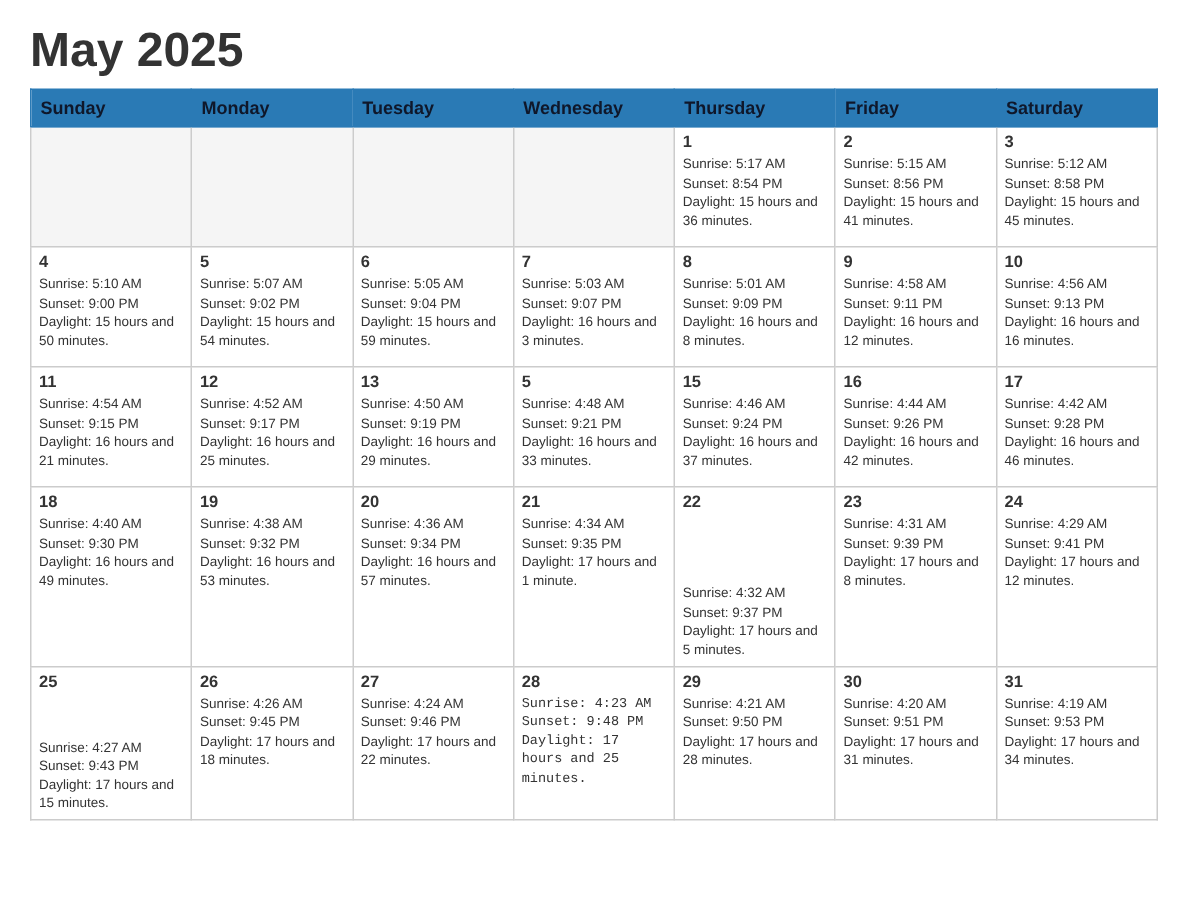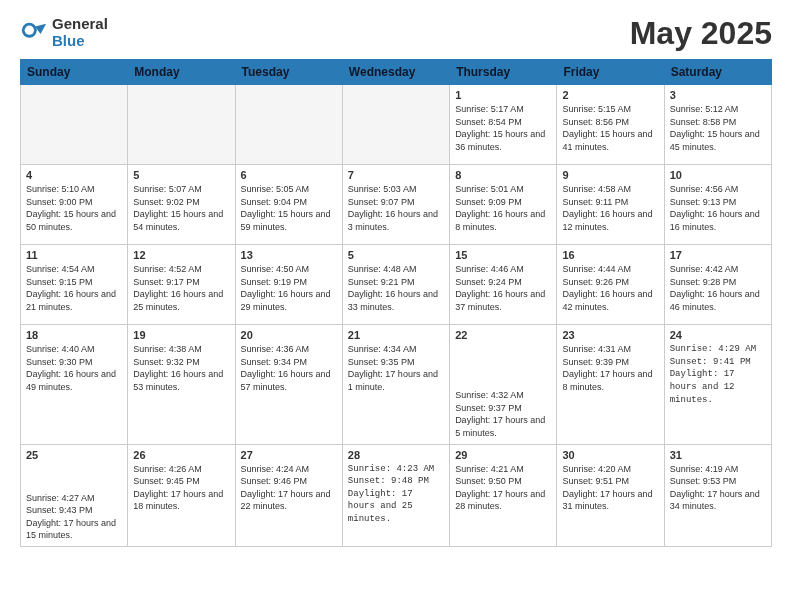--- a/index.html
+++ b/index.html
@@ -97,31 +97,20 @@
     }
     tr:nth-child(even) td:not(.empty) {
       background: #fff;
     }
   </style>
 </head>
 <body>
 
 <div class="page">
   <div class="header">
-    <div class="logo">
-      <svg class="logo-icon" viewBox="0 0 30 30">
-        <circle cx="10" cy="12" r="8" fill="#2a7ab5"></circle>
-        <circle cx="10" cy="12" r="5" fill="white"></circle>
-        <polygon points="16,8 28,5 22,16" fill="#2a7ab5"></polygon>
-      </svg>
-      <div class="logo-text">
-        <span class="logo-general">General</span>
-        <span class="logo-blue">Blue</span>
-      </div>
-    </div>
     <div class="title-block">
       <div class="calendar-title">May 2025</div>
     </div>
   </div>
 
   <table>
     <thead>
       <tr>
       <th>Sunday</th>
           <th>Monday</th>
@@ -277,21 +266,21 @@
 Daylight: 17 hours and 5 minutes.</div>
           </td>
           <td>
             <span class="day-num">23</span>
             <div class="day-info" style="white-space: pre-line;">Sunrise: 4:31 AM
 Sunset: 9:39 PM
 Daylight: 17 hours and 8 minutes.</div>
           </td>
           <td>
             <span class="day-num">24</span>
-            <div class="day-info" style="white-space: pre-line; font-family: Liberation Mono, monospace;">Sunrise: 4:29 AM
+            <div class="day-info" style="white-space: pre-line;">Sunrise: 4:29 AM
 Sunset: 9:41 PM
 Daylight: 17 hours and 12 minutes.</div>
           </td>
         </tr>
         <tr>
           <td>
             <span class="day-num">25</span>
             <div class="day-info" style="white-space: pre-line; margin-top: 31px;">Sunrise: 4:27 AM
 Sunset: 9:43 PM
 Daylight: 17 hours and 15 minutes.</div>

